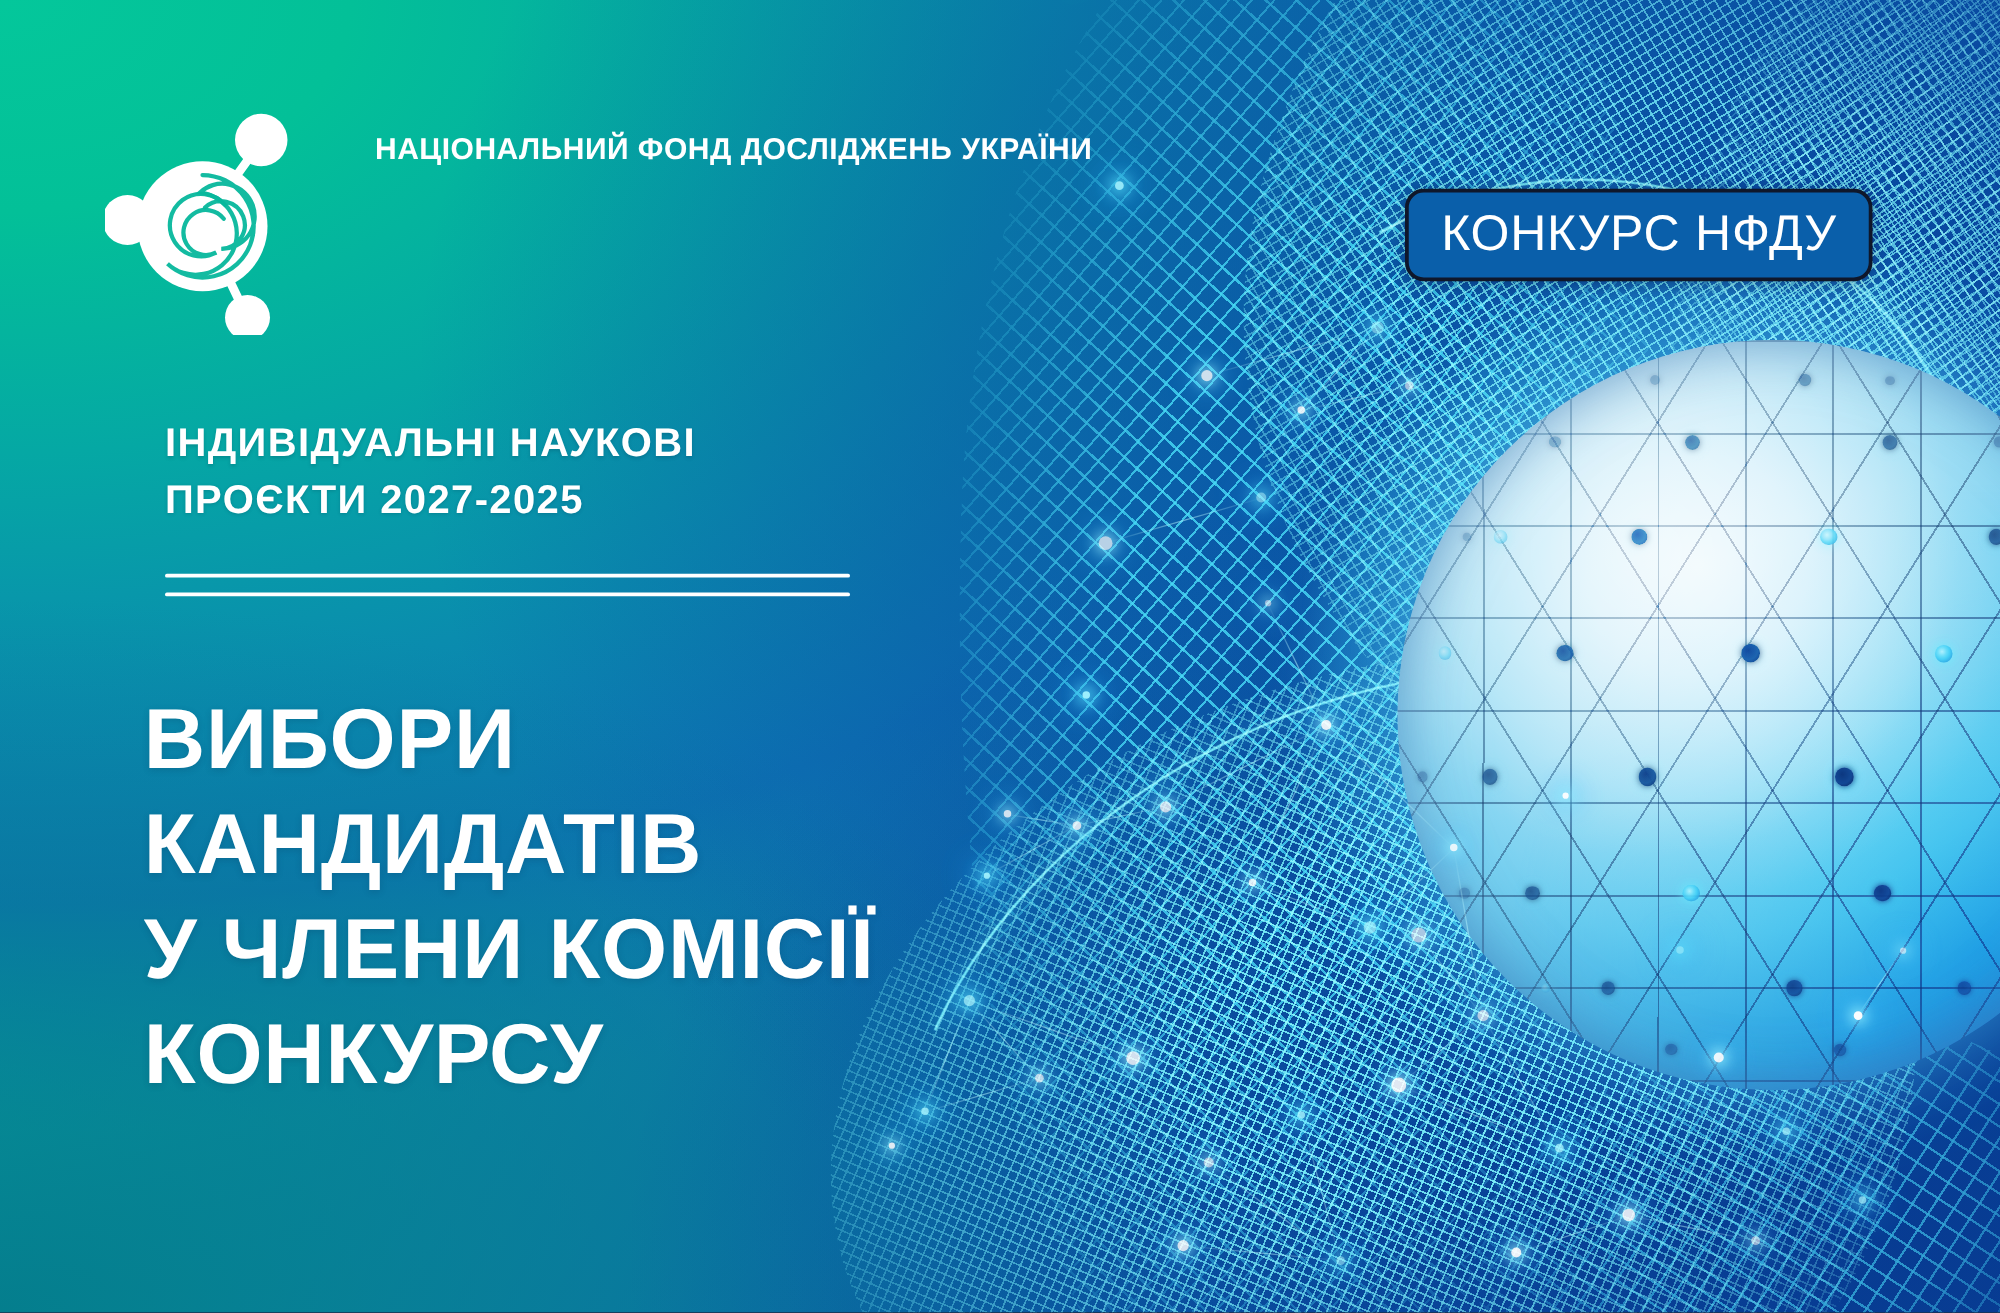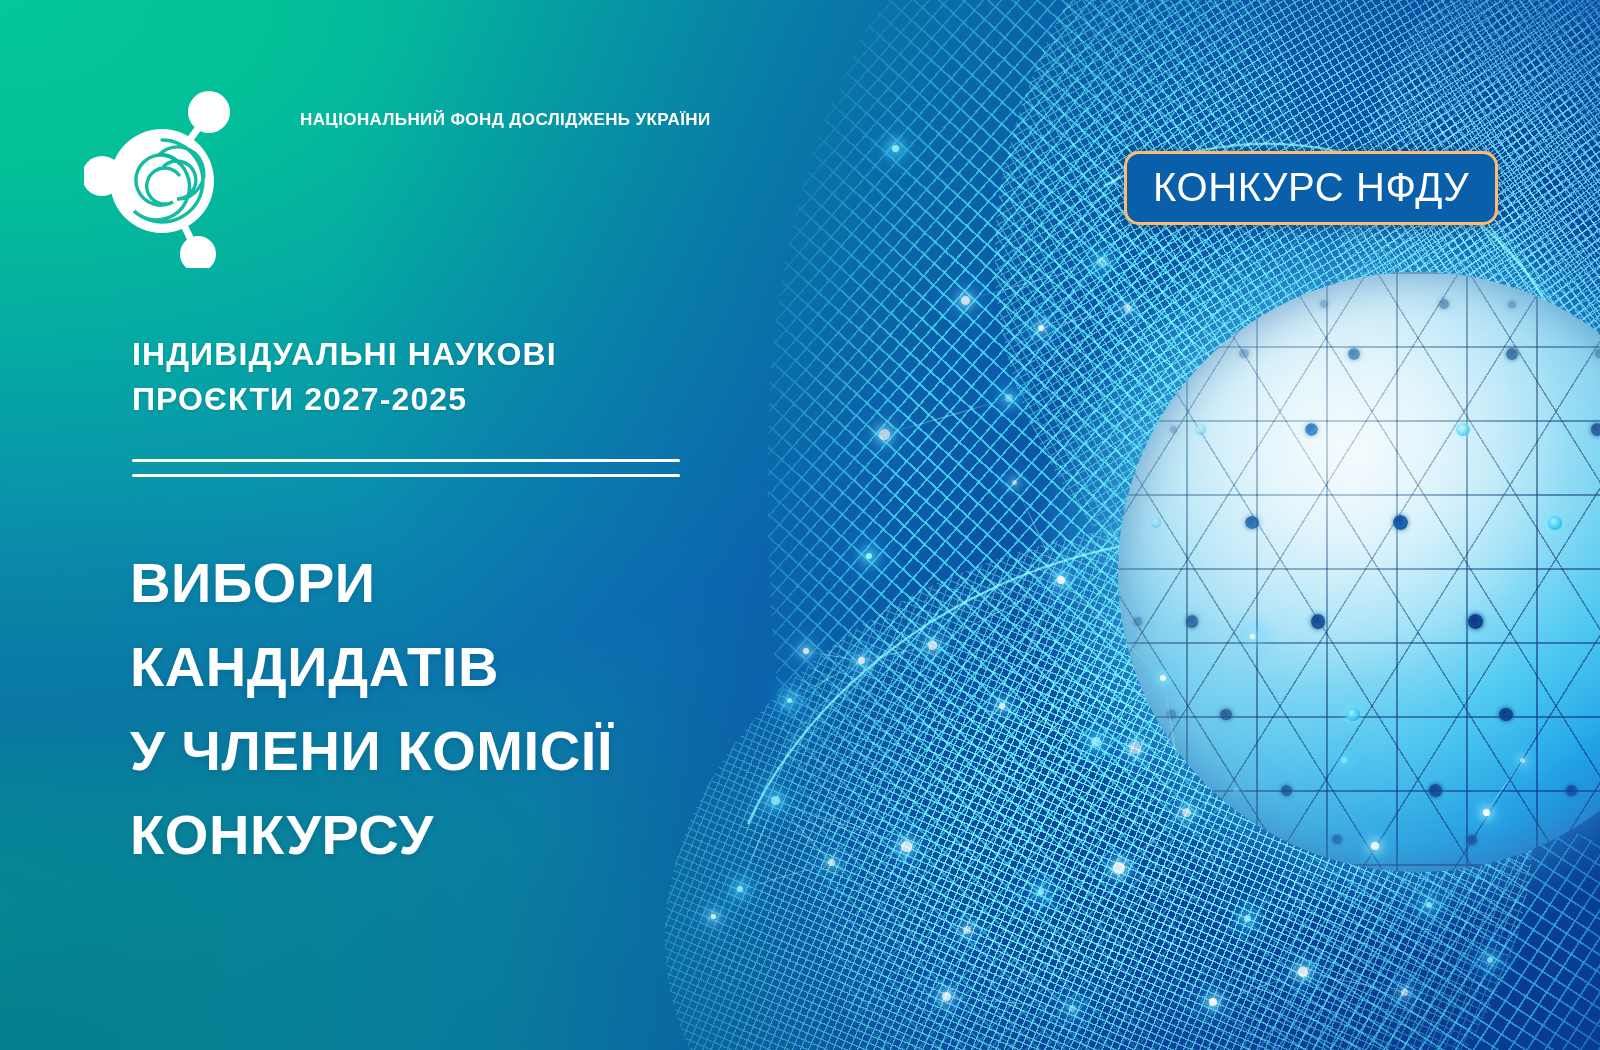--- a/index.html
+++ b/index.html
@@ -204,34 +204,34 @@
   .logo{
     position:absolute;
     left:84px; top:78px;
     width:420px; height:190px;
   }
   .logo-mark{ position:absolute; left:0; top:0; width:160px; height:190px; }
   .logo-text{
     position:absolute;
     left:216px; top:26px;
     color:#ffffff;
-    font-size:17px;
+    font-size:24px;
     font-weight:bold;
     line-height:31px;
     letter-spacing:.4px;
     white-space:nowrap;
   }
 
   
   .badge{
     position:absolute;
     left:1124px; top:151px;
     padding:13px 26px 15px;
     background:#0a5faa;
-    border:3px solid #fdba74;
+    border:3px solid #0f172a;
     border-radius:15px;
     color:#ffffff;
     font-size:40px;
     font-weight:400;
     letter-spacing:.6px;
     line-height:1;
     white-space:nowrap;
     box-shadow:0 2px 14px rgba(0,20,60,.35);
   }
 
@@ -246,23 +246,23 @@
     letter-spacing:1.1px;
     white-space:pre-line;
     text-shadow:0 1px 3px rgba(0,40,60,.2);
   }
   .rules{ position:absolute; left:132px; top:459px; width:548px; }
   .rules i{ display:block; height:3px; background:#ffffff; border-radius:2px; }
   .rules i+i{ margin-top:12px; }
 
   .headline{
     position:absolute;
-    left:130px; top:503px;
+    left:115px; top:503px;
     color:#ffffff;
-    font-size:56px;
+    font-size:68px;
     font-weight:bold;
     line-height:84px;
     letter-spacing:.6px;
     white-space:pre-line;
     text-shadow:0 2px 6px rgba(0,40,70,.18);
   }
 </style>
 </head>
 <body>
 

